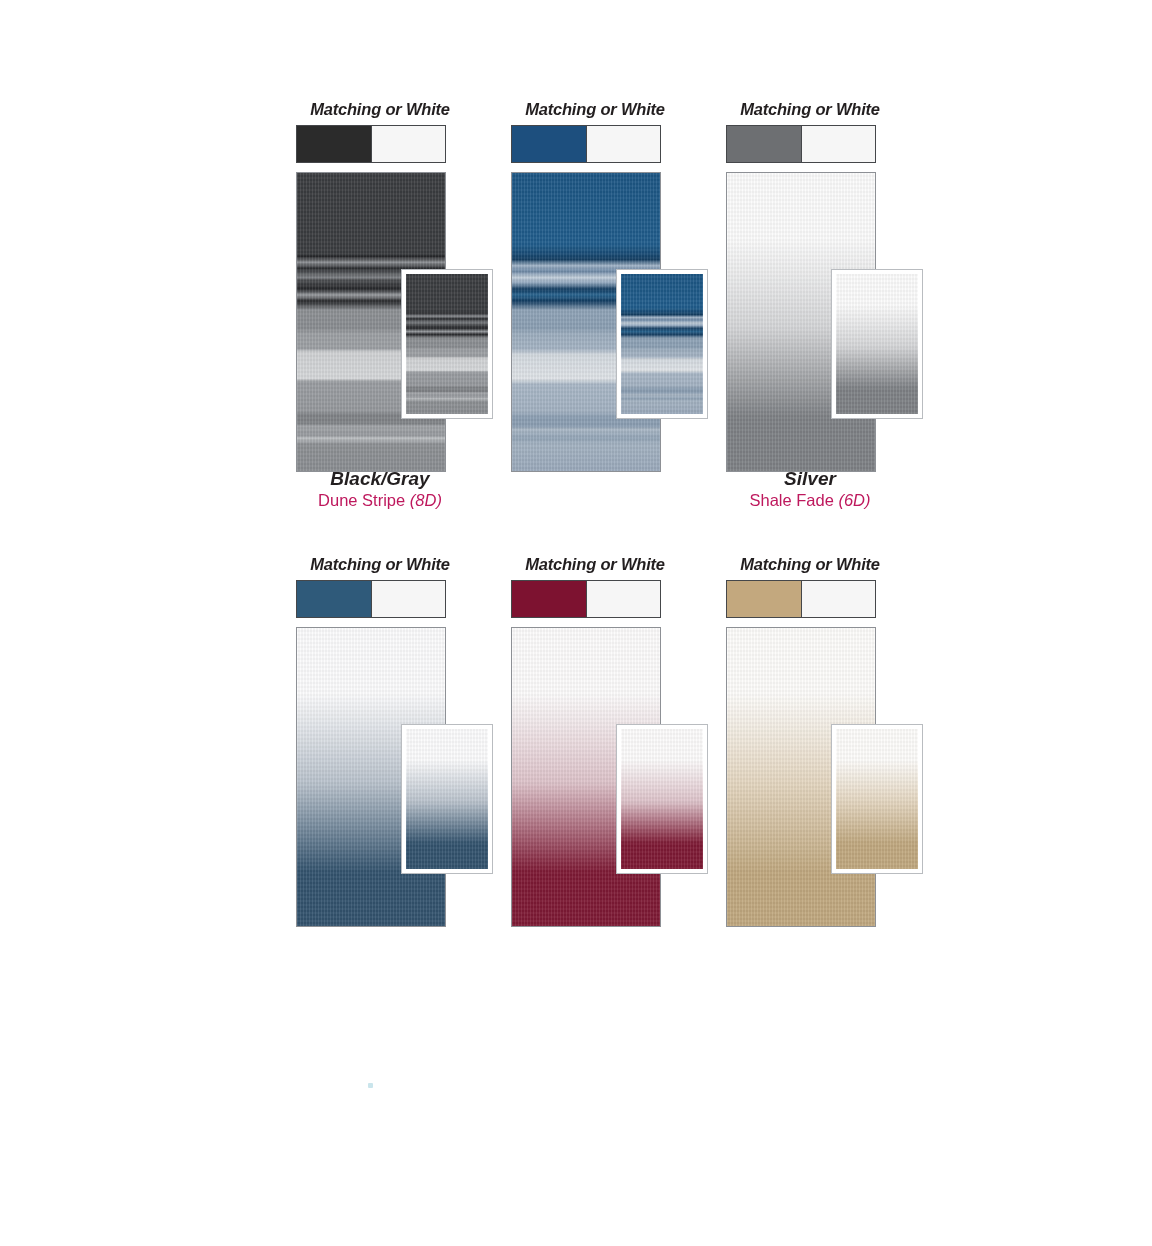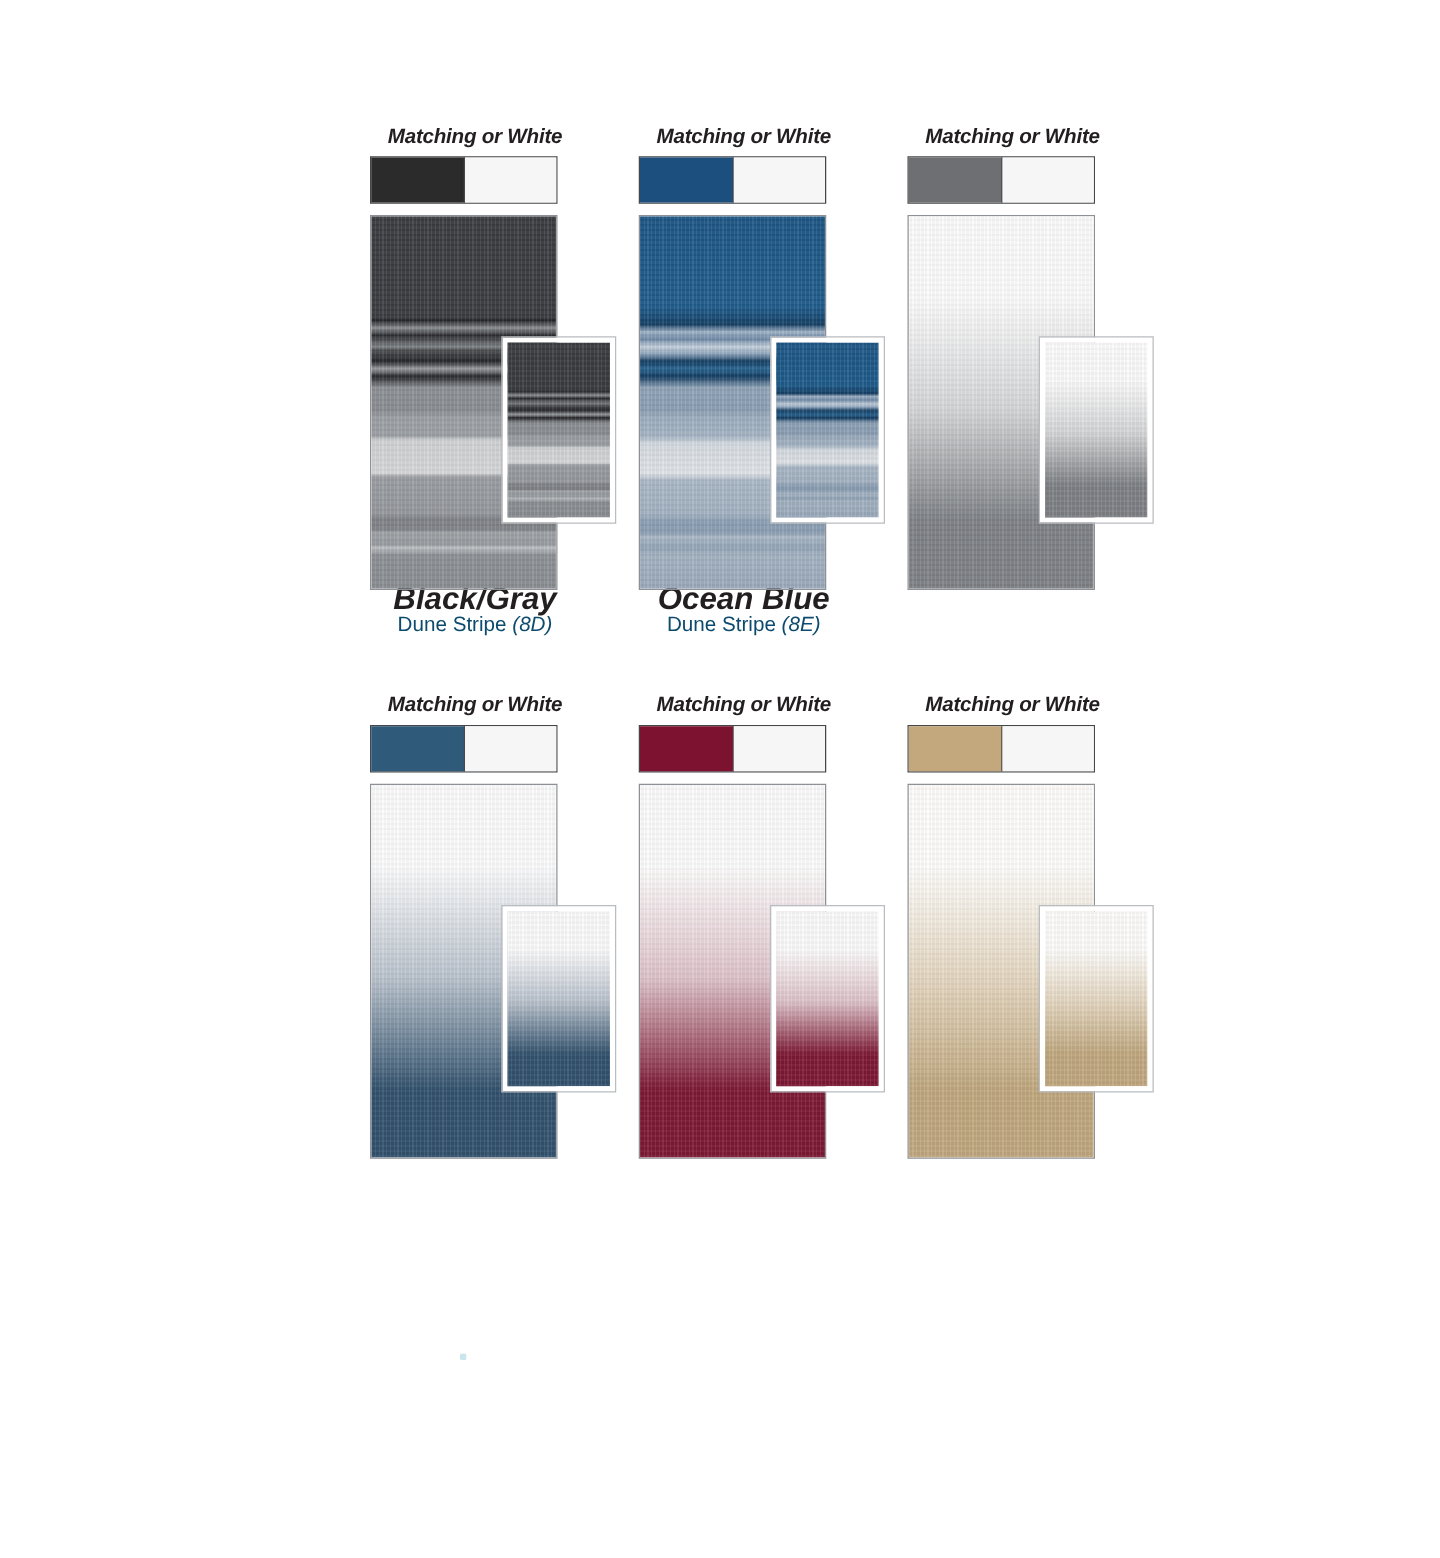--- a/index.html
+++ b/index.html
@@ -137,29 +137,29 @@
   .name-block {
     position: absolute;
     top: 368px;
     left: 0;
     width: 176px;
     text-align: center;
   }
   .name-primary {
     font-style: italic;
     font-weight: bold;
-    font-size: 25px;
+    font-size: 19px;
     line-height: 22px;
     color: #231f20;
     white-space: nowrap;
   }
   .name-secondary {
     font-size: 16.5px;
     line-height: 20px;
-    color: #0c4a6e;
+    color: #be185d;
     white-space: nowrap;
   }
   .name-secondary .code {
     font-style: italic;
   }
 
   .speck {
     position: absolute;
     left: 368px;
     top: 1083px;
@@ -210,42 +210,42 @@
           <div class="panel-area">
             <div class="panel panel-big">
               <div class="fill" style="background: linear-gradient(rgb(29, 86, 132) 0%, rgb(32, 93, 140) 24%, rgb(26, 77, 119) 27%, rgb(20, 62, 98) 29%, rgb(159, 178, 198) 31%, rgb(110, 137, 166) 33%, rgb(195, 207, 219) 35%, rgb(139, 162, 186) 37%, rgb(18, 60, 97) 39%, rgb(42, 101, 144) 41%, rgb(18, 60, 97) 43%, rgb(143, 163, 183) 46%, rgb(138, 158, 178) 52%, rgb(156, 173, 190) 54%, rgb(164, 179, 195) 59%, rgb(211, 217, 223) 61%, rgb(223, 227, 231) 69%, rgb(169, 183, 198) 71%, rgb(162, 177, 193) 80%, rgb(139, 158, 178) 82%, rgb(139, 158, 178) 85%, rgb(170, 184, 198) 86%, rgb(147, 165, 183) 89%, rgb(163, 178, 193) 91%, rgb(154, 169, 187) 100%);"></div>
               <div class="weave"></div>
             </div>
             <div class="panel panel-small">
               <div class="fill" style="background: linear-gradient(rgb(29, 86, 132) 0%, rgb(32, 93, 140) 24%, rgb(26, 77, 119) 27%, rgb(20, 62, 98) 29%, rgb(159, 178, 198) 31%, rgb(110, 137, 166) 33%, rgb(195, 207, 219) 35%, rgb(139, 162, 186) 37%, rgb(18, 60, 97) 39%, rgb(42, 101, 144) 41%, rgb(18, 60, 97) 43%, rgb(143, 163, 183) 46%, rgb(138, 158, 178) 52%, rgb(156, 173, 190) 54%, rgb(164, 179, 195) 59%, rgb(211, 217, 223) 61%, rgb(223, 227, 231) 69%, rgb(169, 183, 198) 71%, rgb(162, 177, 193) 80%, rgb(139, 158, 178) 82%, rgb(139, 158, 178) 85%, rgb(170, 184, 198) 86%, rgb(147, 165, 183) 89%, rgb(163, 178, 193) 91%, rgb(154, 169, 187) 100%);"></div>
               <div class="weave"></div>
             </div>
           </div>
+        </div>
+        <div class="swatch-col col-2">
+          <div class="matching-label">Matching or White</div>
+          <div class="pair-box">
+            <div class="pair-half left" style="background: rgb(109, 111, 114);">
+              <div class="weave" style="opacity: 0.45;"></div>
+            </div>
+            <div class="pair-half right" style="background: rgb(246, 246, 246);"></div>
+          </div>
+          <div class="panel-area">
+            <div class="panel panel-big">
+              <div class="fill" style="background: linear-gradient(rgb(251, 251, 251) 0%, rgb(251, 251, 251) 22%, rgb(212, 213, 215) 52%, rgb(126, 129, 133) 82%, rgb(126, 129, 133) 100%);"></div>
+              <div class="weave"></div>
+            </div>
+            <div class="panel panel-small">
+              <div class="fill" style="background: linear-gradient(rgb(251, 251, 251) 0%, rgb(251, 251, 251) 22%, rgb(212, 213, 215) 52%, rgb(126, 129, 133) 82%, rgb(126, 129, 133) 100%);"></div>
+              <div class="weave"></div>
+            </div>
+          </div>
           <div class="name-block">
-            <div class="name-primary">Ocean Blue</div>
-            <div class="name-secondary"><span>Dune Stripe</span> <span class="code">(8E)</span></div>
-          </div>
-        </div>
-        <div class="swatch-col col-2">
-          <div class="matching-label">Matching or White</div>
-          <div class="pair-box">
-            <div class="pair-half left" style="background: rgb(109, 111, 114);">
-              <div class="weave" style="opacity: 0.45;"></div>
-            </div>
-            <div class="pair-half right" style="background: rgb(246, 246, 246);"></div>
-          </div>
-          <div class="panel-area">
-            <div class="panel panel-big">
-              <div class="fill" style="background: linear-gradient(rgb(251, 251, 251) 0%, rgb(251, 251, 251) 22%, rgb(212, 213, 215) 52%, rgb(126, 129, 133) 82%, rgb(126, 129, 133) 100%);"></div>
-              <div class="weave"></div>
-            </div>
-            <div class="panel panel-small">
-              <div class="fill" style="background: linear-gradient(rgb(251, 251, 251) 0%, rgb(251, 251, 251) 22%, rgb(212, 213, 215) 52%, rgb(126, 129, 133) 82%, rgb(126, 129, 133) 100%);"></div>
-              <div class="weave"></div>
-            </div>
+            <div class="name-primary">Silver</div>
+            <div class="name-secondary"><span>Shale Fade</span> <span class="code">(6D)</span></div>
           </div>
         </div>
       </div>
       <div class="swatch-row row-1">
         <div class="swatch-col col-0">
           <div class="matching-label">Matching or White</div>
           <div class="pair-box">
             <div class="pair-half left" style="background: rgb(47, 90, 122);">
               <div class="weave" style="opacity: 0.45;"></div>
             </div>

